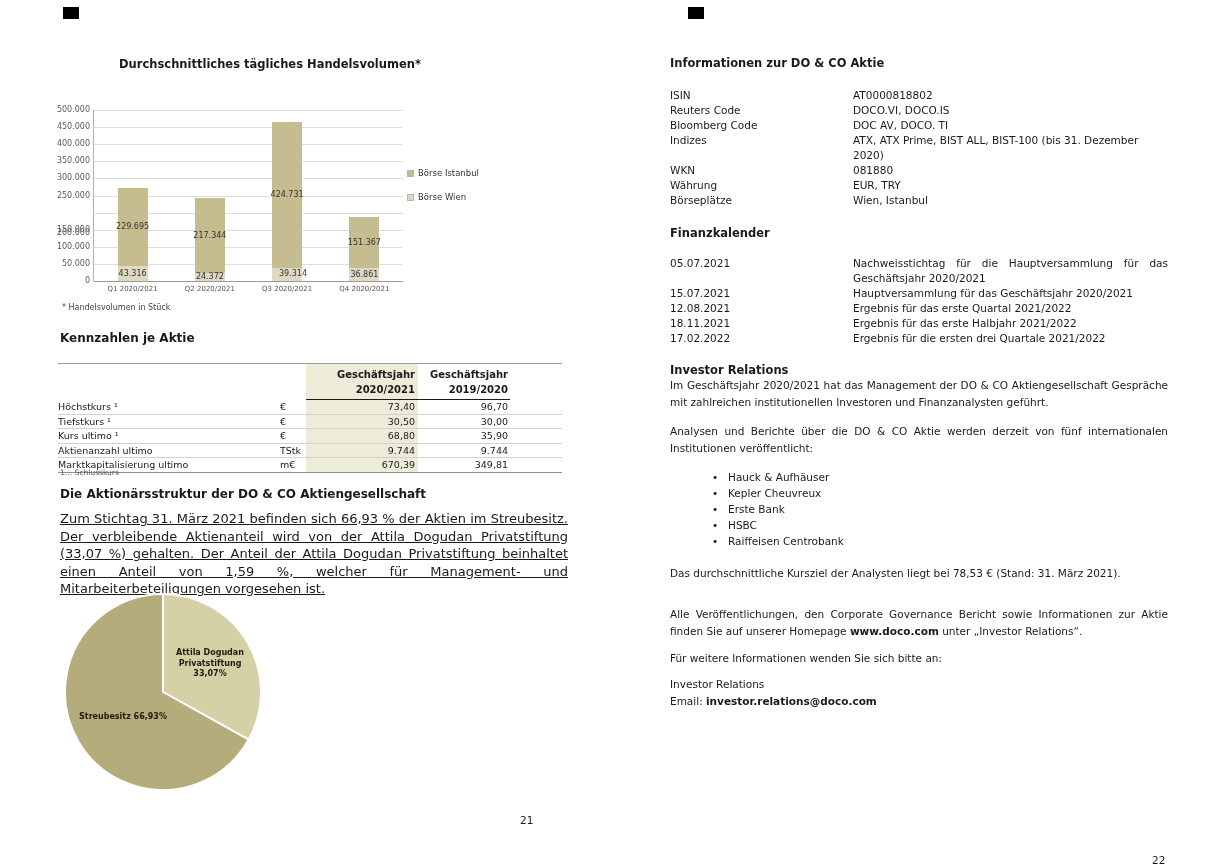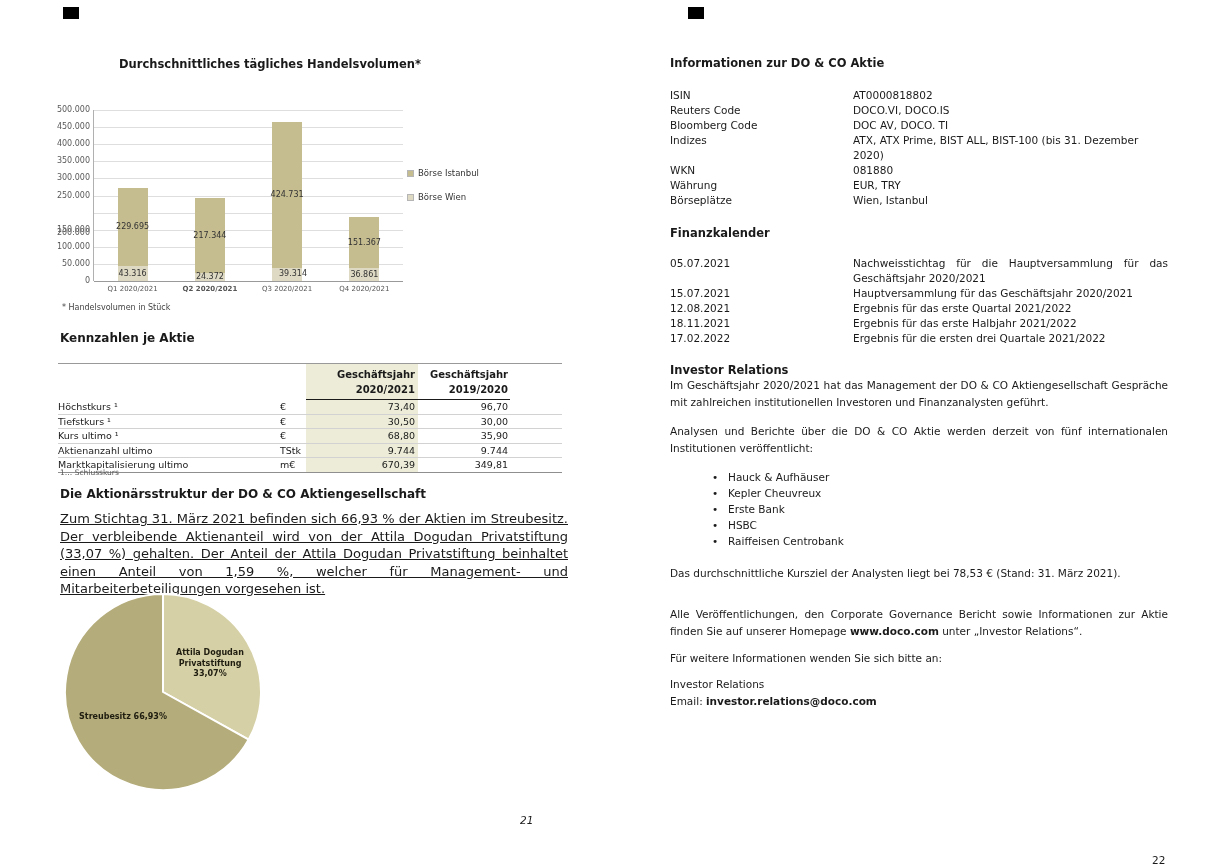--- a/index.html
+++ b/index.html
@@ -42,21 +42,21 @@
   
   #aktionaer-heading{left:60px;top:487px;width:512px;}
   #aktionaer-paragraph{position:absolute;left:60px;top:510px;width:508px;margin:0;font-size:13px;line-height:17.5px;text-align:justify;text-decoration:underline;}
   #pie-wrap{position:absolute;left:62px;top:591px;width:202px;height:202px;}
   #pie-svg{position:absolute;left:0;top:0;}
   .pie-label{position:absolute;font-size:8px;font-weight:bold;color:#1f1d10;text-align:center;white-space:pre-line;line-height:10.5px;}
   #pie-label-attila{left:92px;top:57px;width:112px;}
   #pie-label-streubesitz{left:0px;top:121px;width:122px;}
 
   .page-number{position:absolute;top:814px;font-size:10.5px;}
-  #page-number-left{left:520px;font-style:italic;}
+  #page-number-left{left:520px;}
   #page-number-right{left:1152px;margin-top:40px;}
 
   
   .col-right{position:absolute;left:670px;top:56px;width:498px;font-size:10.5px;line-height:15px;}
   .h-right{margin:0;font-size:11.5px;font-weight:bold;line-height:14px;}
   .kv-row{display:flex;}
   .kv-label{width:150px;flex:none;}
   .kv-value{flex:1;margin-left:33px;}
   #info-kv{margin-top:18px;}
   #fin-heading{margin-top:18px;}
@@ -111,21 +111,21 @@
         <div class="ytick" style="top: 166px;">0</div>
         <div class="seg" style="left: 23.6px; top: 156.2px; width: 30px; height: 14.8px; background: rgb(222, 217, 195);"></div>
         <div class="seg" style="left: 23.6px; top: 77.6px; width: 30px; height: 78.6px; background: rgb(197, 188, 144);"></div>
         <div class="bar-label" style="left: 4.6px; top: 111.9px;">229.695</div>
         <div class="bar-label" style="left: 4.6px; top: 158.6px;">43.316</div>
         <div class="xtick" style="left: 0.6px; top: 175px;">Q1 2020/2021</div>
         <div class="seg" style="left: 100.9px; top: 162.7px; width: 30px; height: 8.3px; background: rgb(222, 217, 195);"></div>
         <div class="seg" style="left: 100.9px; top: 88.3px; width: 30px; height: 74.3px; background: rgb(197, 188, 144);"></div>
         <div class="bar-label" style="left: 81.9px; top: 120.5px;">217.344</div>
         <div class="bar-label" style="left: 81.9px; top: 161.8px;">24.372</div>
-        <div class="xtick" style="left: 77.9px; top: 175px; font-weight: bold;">Q2 2020/2021</div>
+        <div class="xtick" style="left: 77.9px; top: 175px;">Q2 2020/2021</div>
         <div class="seg" style="left: 178.1px; top: 157.6px; width: 30px; height: 13.4px; background: rgb(222, 217, 195);"></div>
         <div class="seg" style="left: 178.1px; top: 12.3px; width: 30px; height: 145.3px; background: rgb(197, 188, 144);"></div>
         <div class="bar-label" style="left: 159.1px; top: 79.9px;">424.731</div>
         <div class="bar-label" style="left: 165px; top: 159.3px;">39.314</div>
         <div class="xtick" style="left: 155.1px; top: 175px;">Q3 2020/2021</div>
         <div class="seg" style="left: 255.4px; top: 158.4px; width: 30px; height: 12.6px; background: rgb(222, 217, 195);"></div>
         <div class="seg" style="left: 255.4px; top: 106.6px; width: 30px; height: 51.8px; background: rgb(197, 188, 144);"></div>
         <div class="bar-label" style="left: 236.4px; top: 127.5px;">151.367</div>
         <div class="bar-label" style="left: 236.4px; top: 159.7px;">36.861</div>
         <div class="xtick" style="left: 232.4px; top: 175px;">Q4 2020/2021</div>

